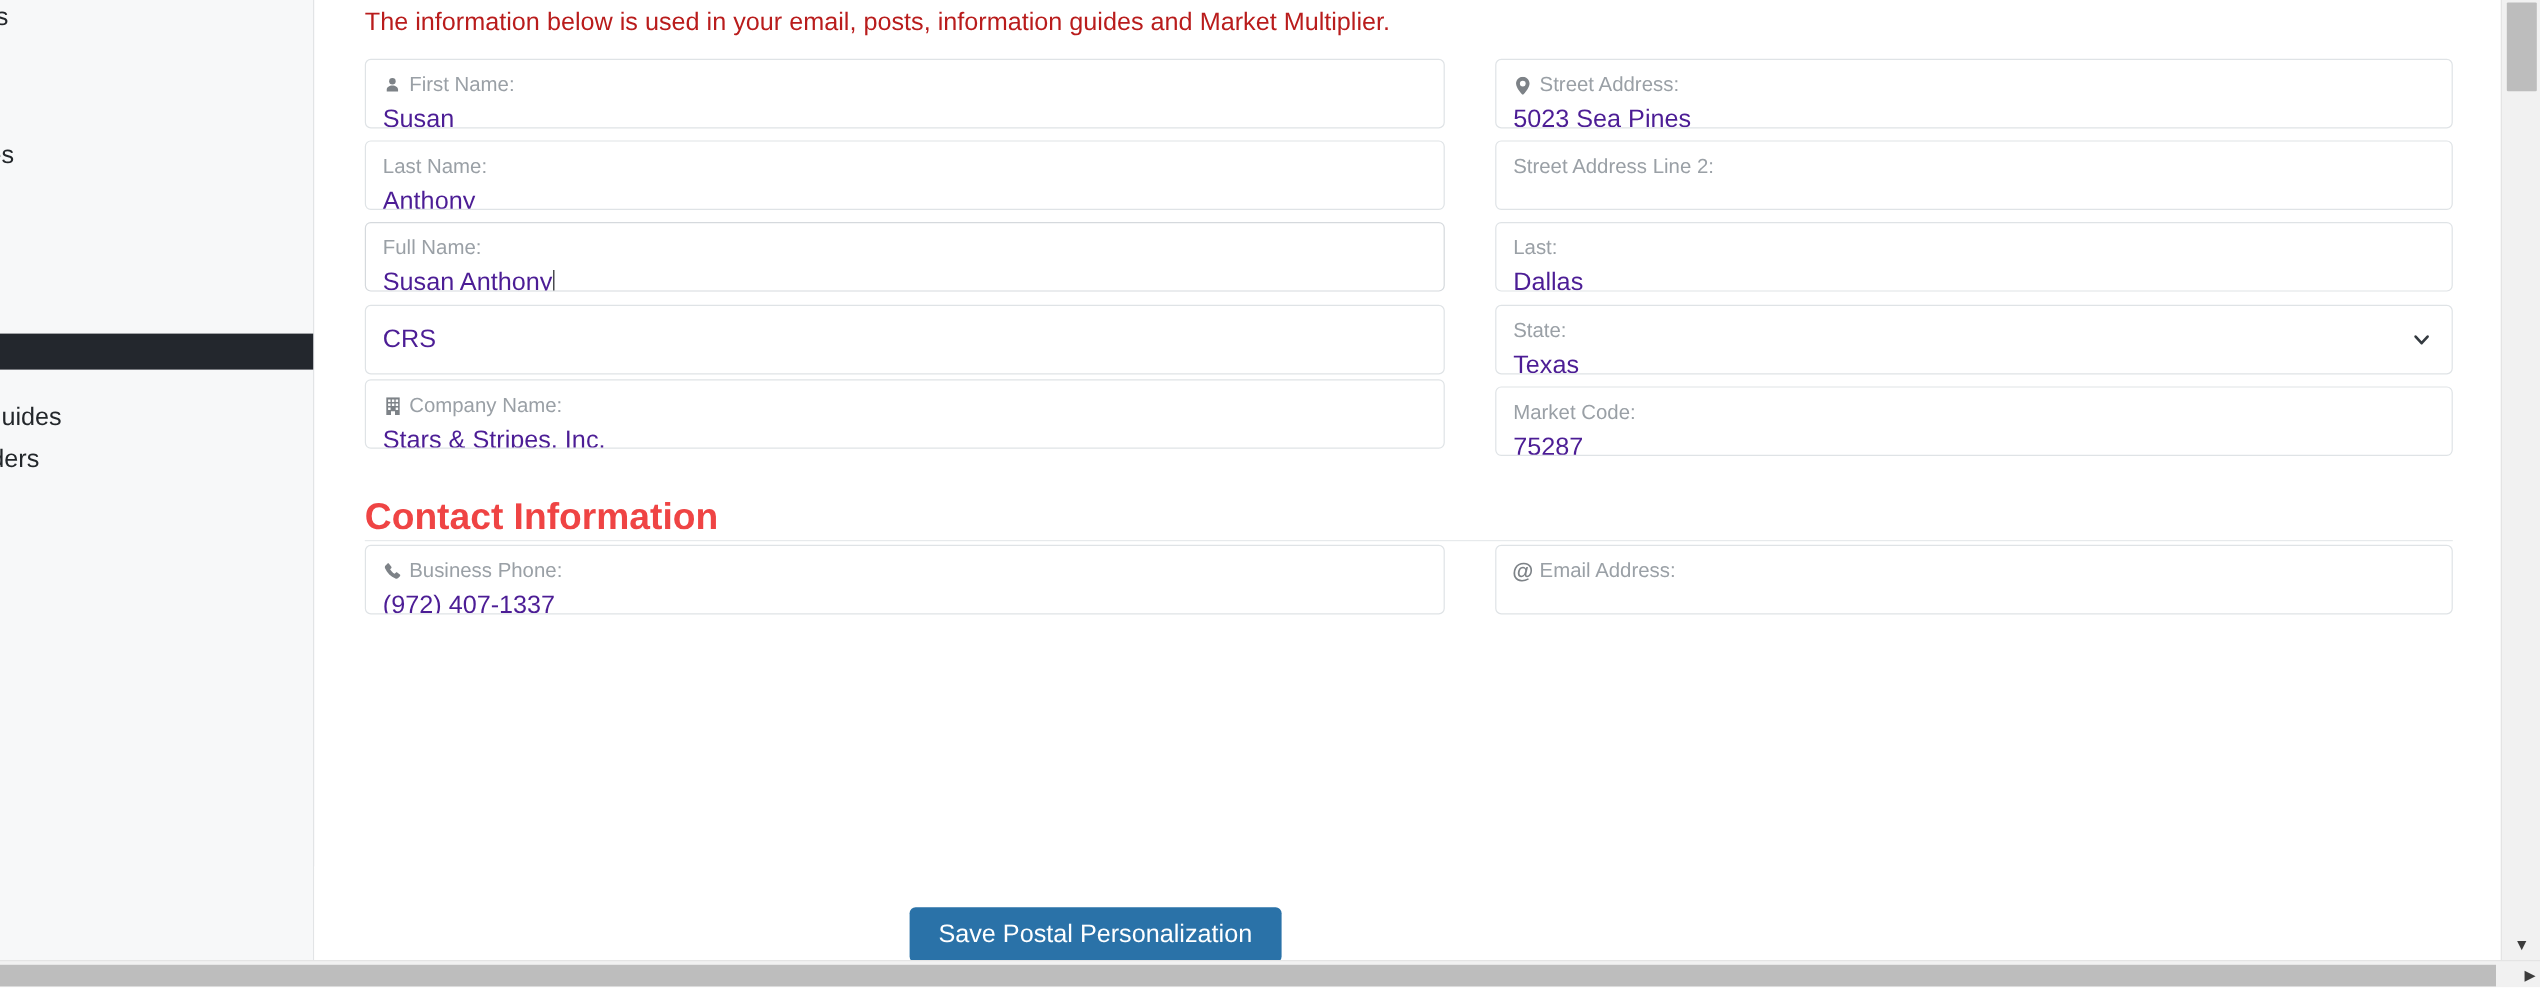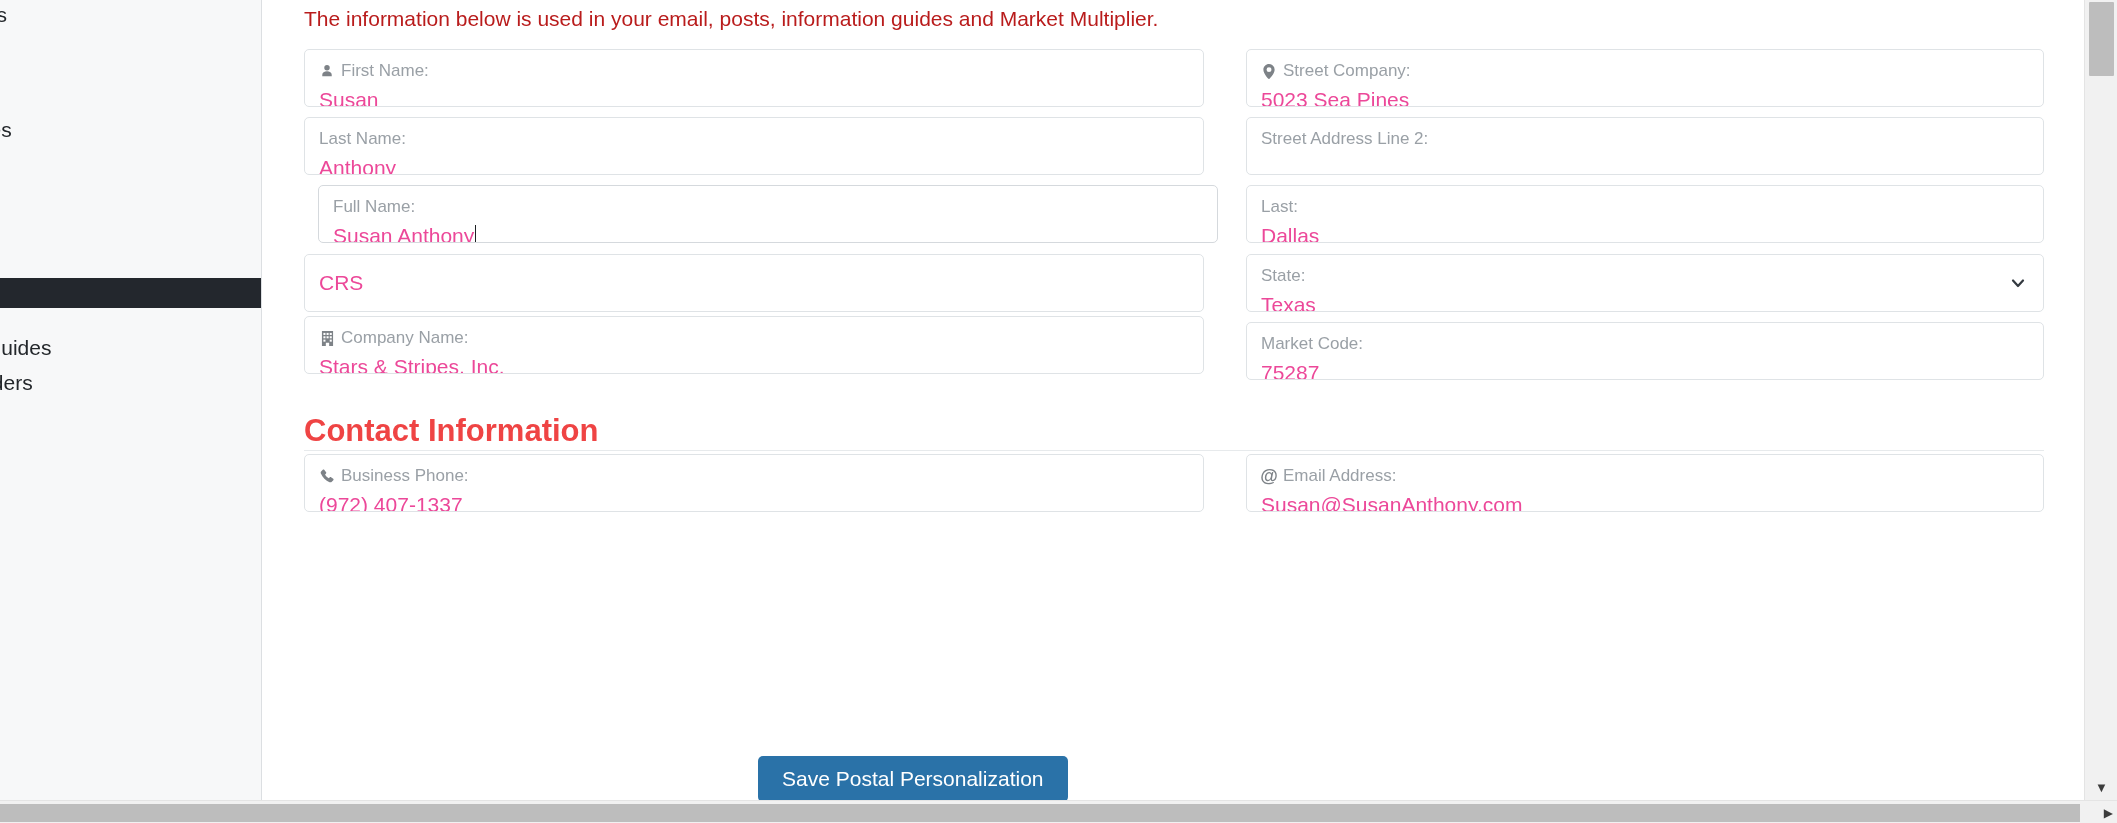--- a/index.html
+++ b/index.html
@@ -104,21 +104,21 @@
     color: #9aa0a6;
     line-height: 22px;
     white-space: nowrap;
     display: flex;
     align-items: center;
     gap: 6px;
   }
 
   .field-value {
     font-size: 21px;
-    color: #ec4899;
+    color: #4c1d95;
     line-height: 30px;
     margin-top: 3px;
     white-space: nowrap;
     display: flex;
     align-items: center;
   }
 
   .caret {
     display: inline-block;
     width: 1px;
@@ -293,21 +293,21 @@
             </div>
           </div>
           <div class="field" style="left: 42px; top: 117px; width: 900px; height: 58px;">
             <div class="field-label">
               <span>Last Name:</span>
             </div>
             <div class="field-value">
               <span>Anthony</span>
             </div>
           </div>
-          <div class="field focused" style="left: 56px; top: 185px; width: 900px; height: 58px;">
+          <div class="field focused" style="left: 42px; top: 185px; width: 900px; height: 58px;">
             <div class="field-label">
               <span>Full Name:</span>
             </div>
             <div class="field-value">
               <span>Susan Anthony</span>
               <span class="caret"></span>
             </div>
           </div>
           <div class="field" style="left: 42px; top: 254px; width: 900px; height: 58px;">
             <div class="field-value">
@@ -337,21 +337,21 @@
           </div>
         </div>
       <div id="right-col">
           <div class="field" style="left: 984px; top: 49px; width: 798px; height: 58px;">
             <div class="field-label">
               <span class="ficon">
                 <svg viewBox="0 0 12 16" width="12" height="15" fill="currentColor">
                   <path d="M6 0C2.7 0 0 2.7 0 6c0 4.1 5.2 9.5 5.4 9.7.3.3.8.3 1.1 0C6.8 15.5 12 10.1 12 6c0-3.3-2.7-6-6-6zm0 8.6A2.6 2.6 0 1 1 6 3.4a2.6 2.6 0 0 1 0 5.2z"></path>
                 </svg>
               </span>
-              <span>Street Company:</span>
+              <span>Street Address:</span>
             </div>
             <div class="field-value">
               <span>5023 Sea Pines</span>
             </div>
           </div>
           <div class="field" style="left: 984px; top: 117px; width: 798px; height: 58px;">
             <div class="field-label">
               <span>Street Address Line 2:</span>
             </div>
             <div class="field-value">
@@ -404,23 +404,20 @@
               <span>(972) 407-1337</span>
             </div>
           </div>
         </div>
       <div id="contact-right-col">
           <div class="field" style="left: 984px; top: 454px; width: 798px; height: 58px;">
             <div class="field-label">
               <span class="ficon at-icon">@</span>
               <span>Email Address:</span>
             </div>
-            <div class="field-value">
-              <span>Susan@SusanAnthony.com</span>
-            </div>
           </div>
         </div>
 
     </div>
   </main>
 
   <div id="footer-bar">
     <button id="save-btn">Save Postal Personalization</button>
   </div>
 

